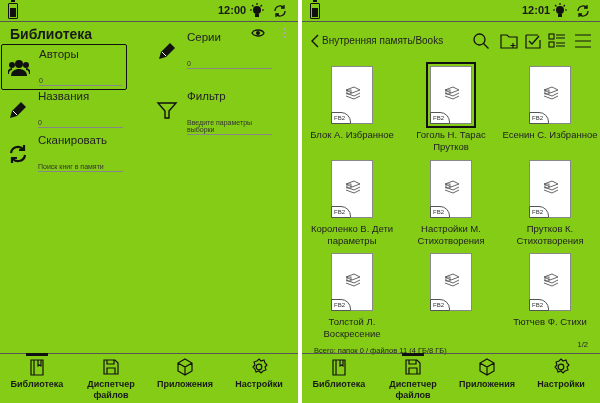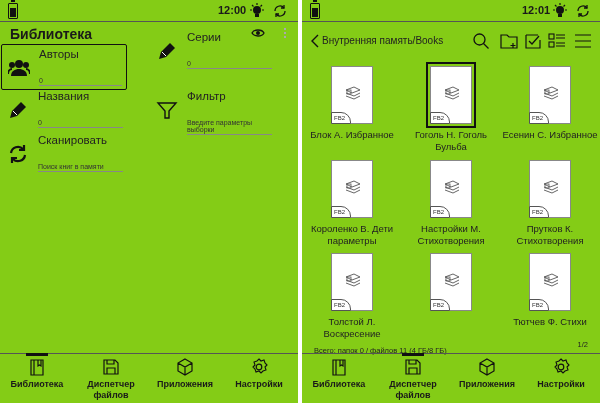--- a/index.html
+++ b/index.html
@@ -213,21 +213,21 @@
         <span class="title">Блок А. Избранное</span>
       </div>
       <div class="book selected" style="left: 101px; top: 66px;">
         <div class="cover">
           <svg class="stack" viewBox="0 0 18 16">
             <path d="M2 5l8-3 6 3-8 3z M2 8l8 3 6-3 M2 11l8 3 6-3" fill="none" stroke="#555" stroke-width="0.9"></path>
             <rect x="3" y="5" width="4" height="4" fill="none" stroke="#555" stroke-width="0.8"></rect>
           </svg>
           <span class="fmt">FB2</span>
         </div>
-        <span class="title">Гоголь Н. Гоголь Бульба</span>
+        <span class="title">Гоголь Н. Тарас Прутков</span>
       </div>
       <div class="book" style="left: 200px; top: 66px;">
         <div class="cover">
           <svg class="stack" viewBox="0 0 18 16">
             <path d="M2 5l8-3 6 3-8 3z M2 8l8 3 6-3 M2 11l8 3 6-3" fill="none" stroke="#555" stroke-width="0.9"></path>
             <rect x="3" y="5" width="4" height="4" fill="none" stroke="#555" stroke-width="0.8"></rect>
           </svg>
           <span class="fmt">FB2</span>
         </div>
         <span class="title">Есенин С. Избранное</span>

